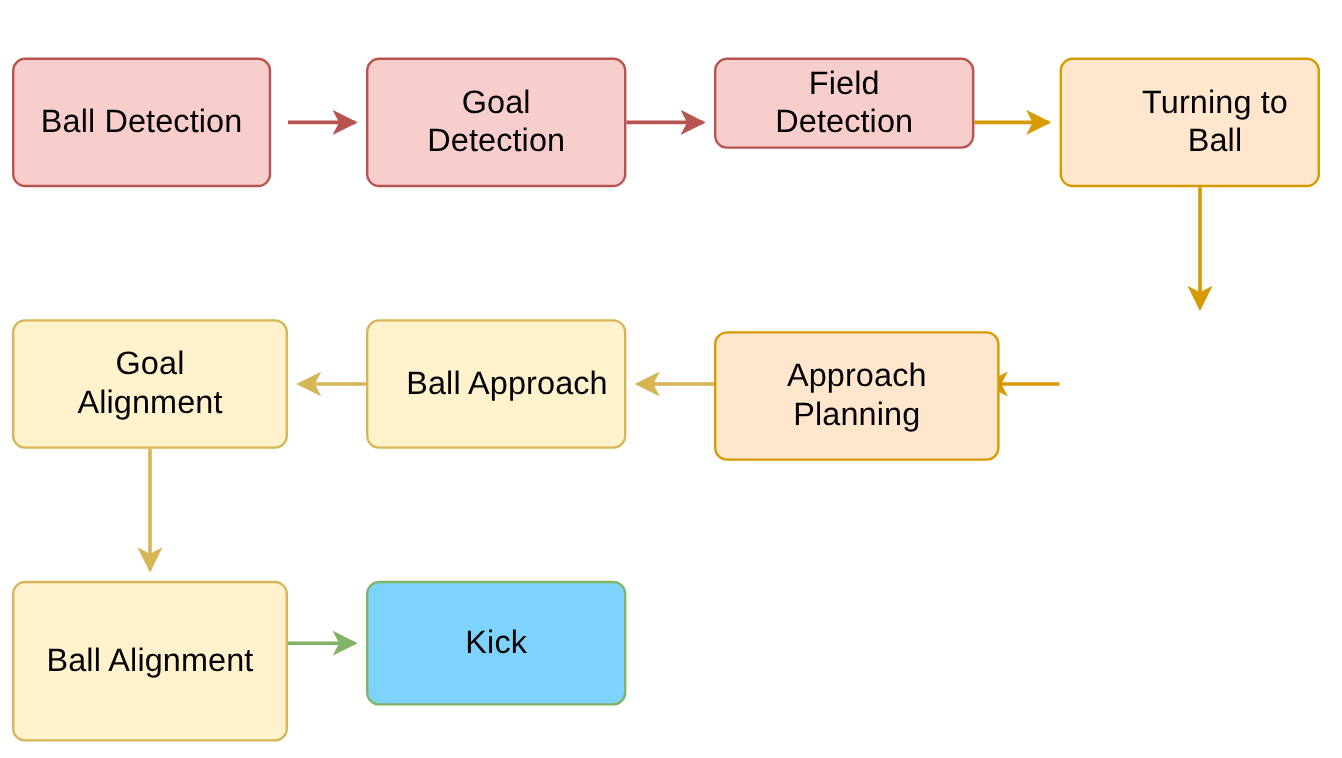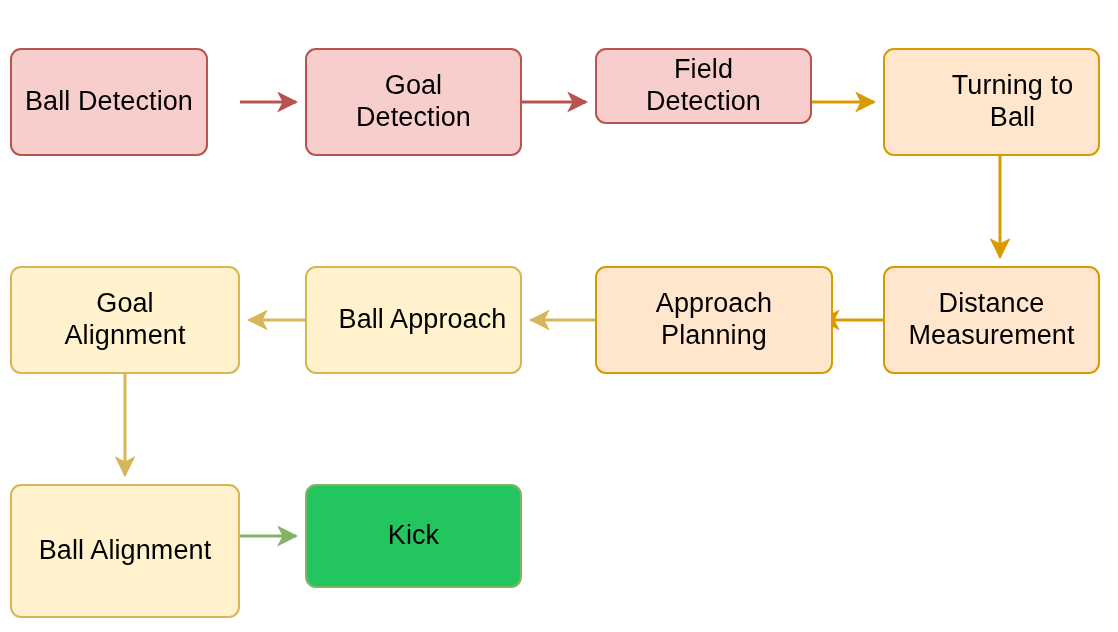--- a/index.html
+++ b/index.html
@@ -30,21 +30,21 @@
     color: #000000;
     font-size: 27px;
     line-height: 1.18;
     letter-spacing: 0.1px;
     white-space: pre-line;
     padding: 2px 6px;
   }
   .node.fill-pink   { background: #f8cecc; border-color: #b85450; }
   .node.fill-peach  { background: #ffe6cc; border-color: #d79b00; }
   .node.fill-yellow { background: #fff2cc; border-color: #d6b656; }
-  .node.fill-green  { background: #22c55e; border-color: #82b366; }
+  .node.fill-green  { background: #7dd3fc; border-color: #82b366; }
 
   .edge {
     position: absolute;
     top: 0;
     left: 0;
     width: 1118px;
     height: 632px;
     pointer-events: none;
     overflow: visible;
   }
@@ -78,31 +78,29 @@
 
     <line x1="883" y1="320" x2="821" y2="320" stroke="#d79b00" stroke-width="3" marker-end="url(#ah-orange)"></line>
     <line x1="595" y1="320" x2="531" y2="320" stroke="#d6b656" stroke-width="3" marker-end="url(#ah-gold)"></line>
     <line x1="305" y1="320" x2="249" y2="320" stroke="#d6b656" stroke-width="3" marker-end="url(#ah-gold)"></line>
 
     <line x1="125" y1="374" x2="125" y2="475" stroke="#d6b656" stroke-width="3" marker-end="url(#ah-gold)"></line>
 
     <line x1="240" y1="536" x2="296" y2="536" stroke="#82b366" stroke-width="3" marker-end="url(#ah-green)"></line>
   </svg>
 
-  <div class="node fill-pink" style="left:10px;  top:48px;  width:198px; height:108px;">Ball Detection</div>
+  <div class="node fill-pink" style="left:10px;  top:48px;  width:216px; height:108px;">Ball Detection</div>
   <div class="node fill-pink" style="left:305px; top:48px;  width:217px; height:108px;">Goal
 Detection</div>
   <div class="node fill-pink" style="left:595px; top:48px;  width:217px; height:76px;">Field
 Detection</div>
   <div class="node fill-peach" style="left:883px; top:48px;  width:217px; height:108px;padding-left:48px;">Turning to Ball</div>
 
   <div class="node fill-yellow" style="left:10px;  top:266px; width:230px; height:108px;">Goal
 Alignment</div>
   <div class="node fill-yellow" style="left:305px; top:266px; width:217px; height:108px;padding-left:24px;">Ball Approach</div>
-  <div class="node fill-peach" style="left:595px; top:266px; width:238px; height:108px;">Approach
+  <div class="node fill-peach" style="left:595px; top:276px; width:238px; height:108px;">Approach
 Planning</div>
-  <div class="node fill-peach" style="left:883px; top:266px; width:217px; height:108px;">Distance
-Measurement</div>
 
   <div class="node fill-yellow" style="left:10px;  top:484px; width:230px; height:134px;">Ball Alignment</div>
   <div class="node fill-green" style="left:305px; top:484px; width:217px; height:104px;">Kick</div>
 
 </div>
 
 </body></html>

